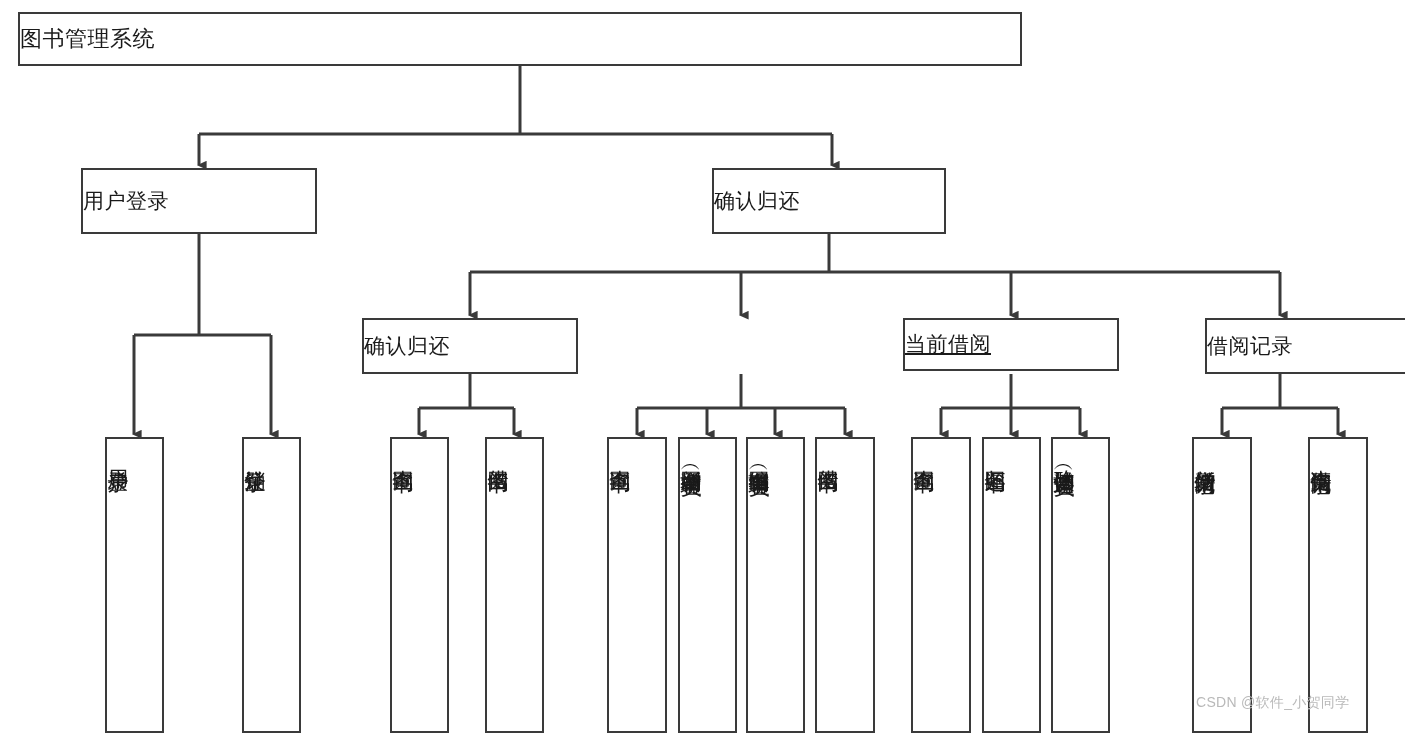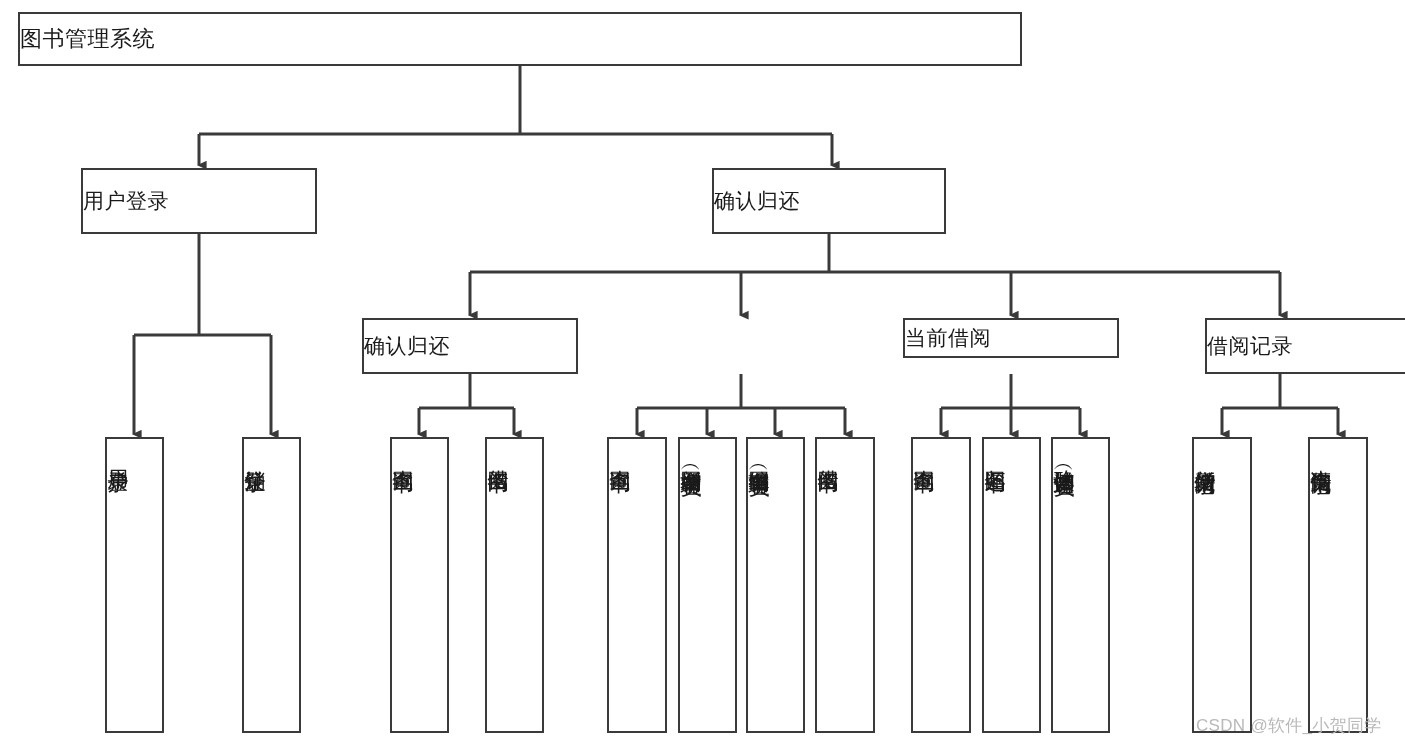--- a/index.html
+++ b/index.html
@@ -57,22 +57,22 @@
     writing-mode: vertical-rl;
     text-orientation: upright;
     font-size: 21px;
     line-height: 1.05;
     letter-spacing: 1px;
     max-height: 272px;
   }
   .watermark {
     position: absolute;
     left: 1196px;
-    top: 714px;
-    font-size: 17px;
+    top: 694px;
+    font-size: 14px;
     color: #b9b9b9;
     white-space: nowrap;
     font-family: "Liberation Sans", "DejaVu Sans", sans-serif;
     letter-spacing: 0.3px;
   }
 </style>
 </head>
 <body>
 
 <div id="canvas">
@@ -137,21 +137,21 @@
 
   <div class="node horizontal" style="left:712px; top:168px; width:234px; height:66px;">
     <span class="node-label">确认归还</span>
   </div>
 
   <div class="node horizontal" style="left:362px; top:318px; width:216px; height:56px;">
     <span class="node-label">确认归还</span>
   </div>
 
 
-  <div class="node horizontal" style="left:903px; top:318px; width:216px; height:40px;">
+  <div class="node horizontal" style="left:903px; top:318px; width:216px; height:53px;text-decoration:underline;">
     <span class="node-label">当前借阅</span>
   </div>
 
   <div class="node horizontal" style="left:1205px; top:318px; width:216px; height:56px;">
     <span class="node-label">借阅记录</span>
   </div>
 
   <div class="node vertical" style="left:105px; top:437px; width:59px; height:296px;">
     <span class="node-label">用户登录</span>
   </div>

